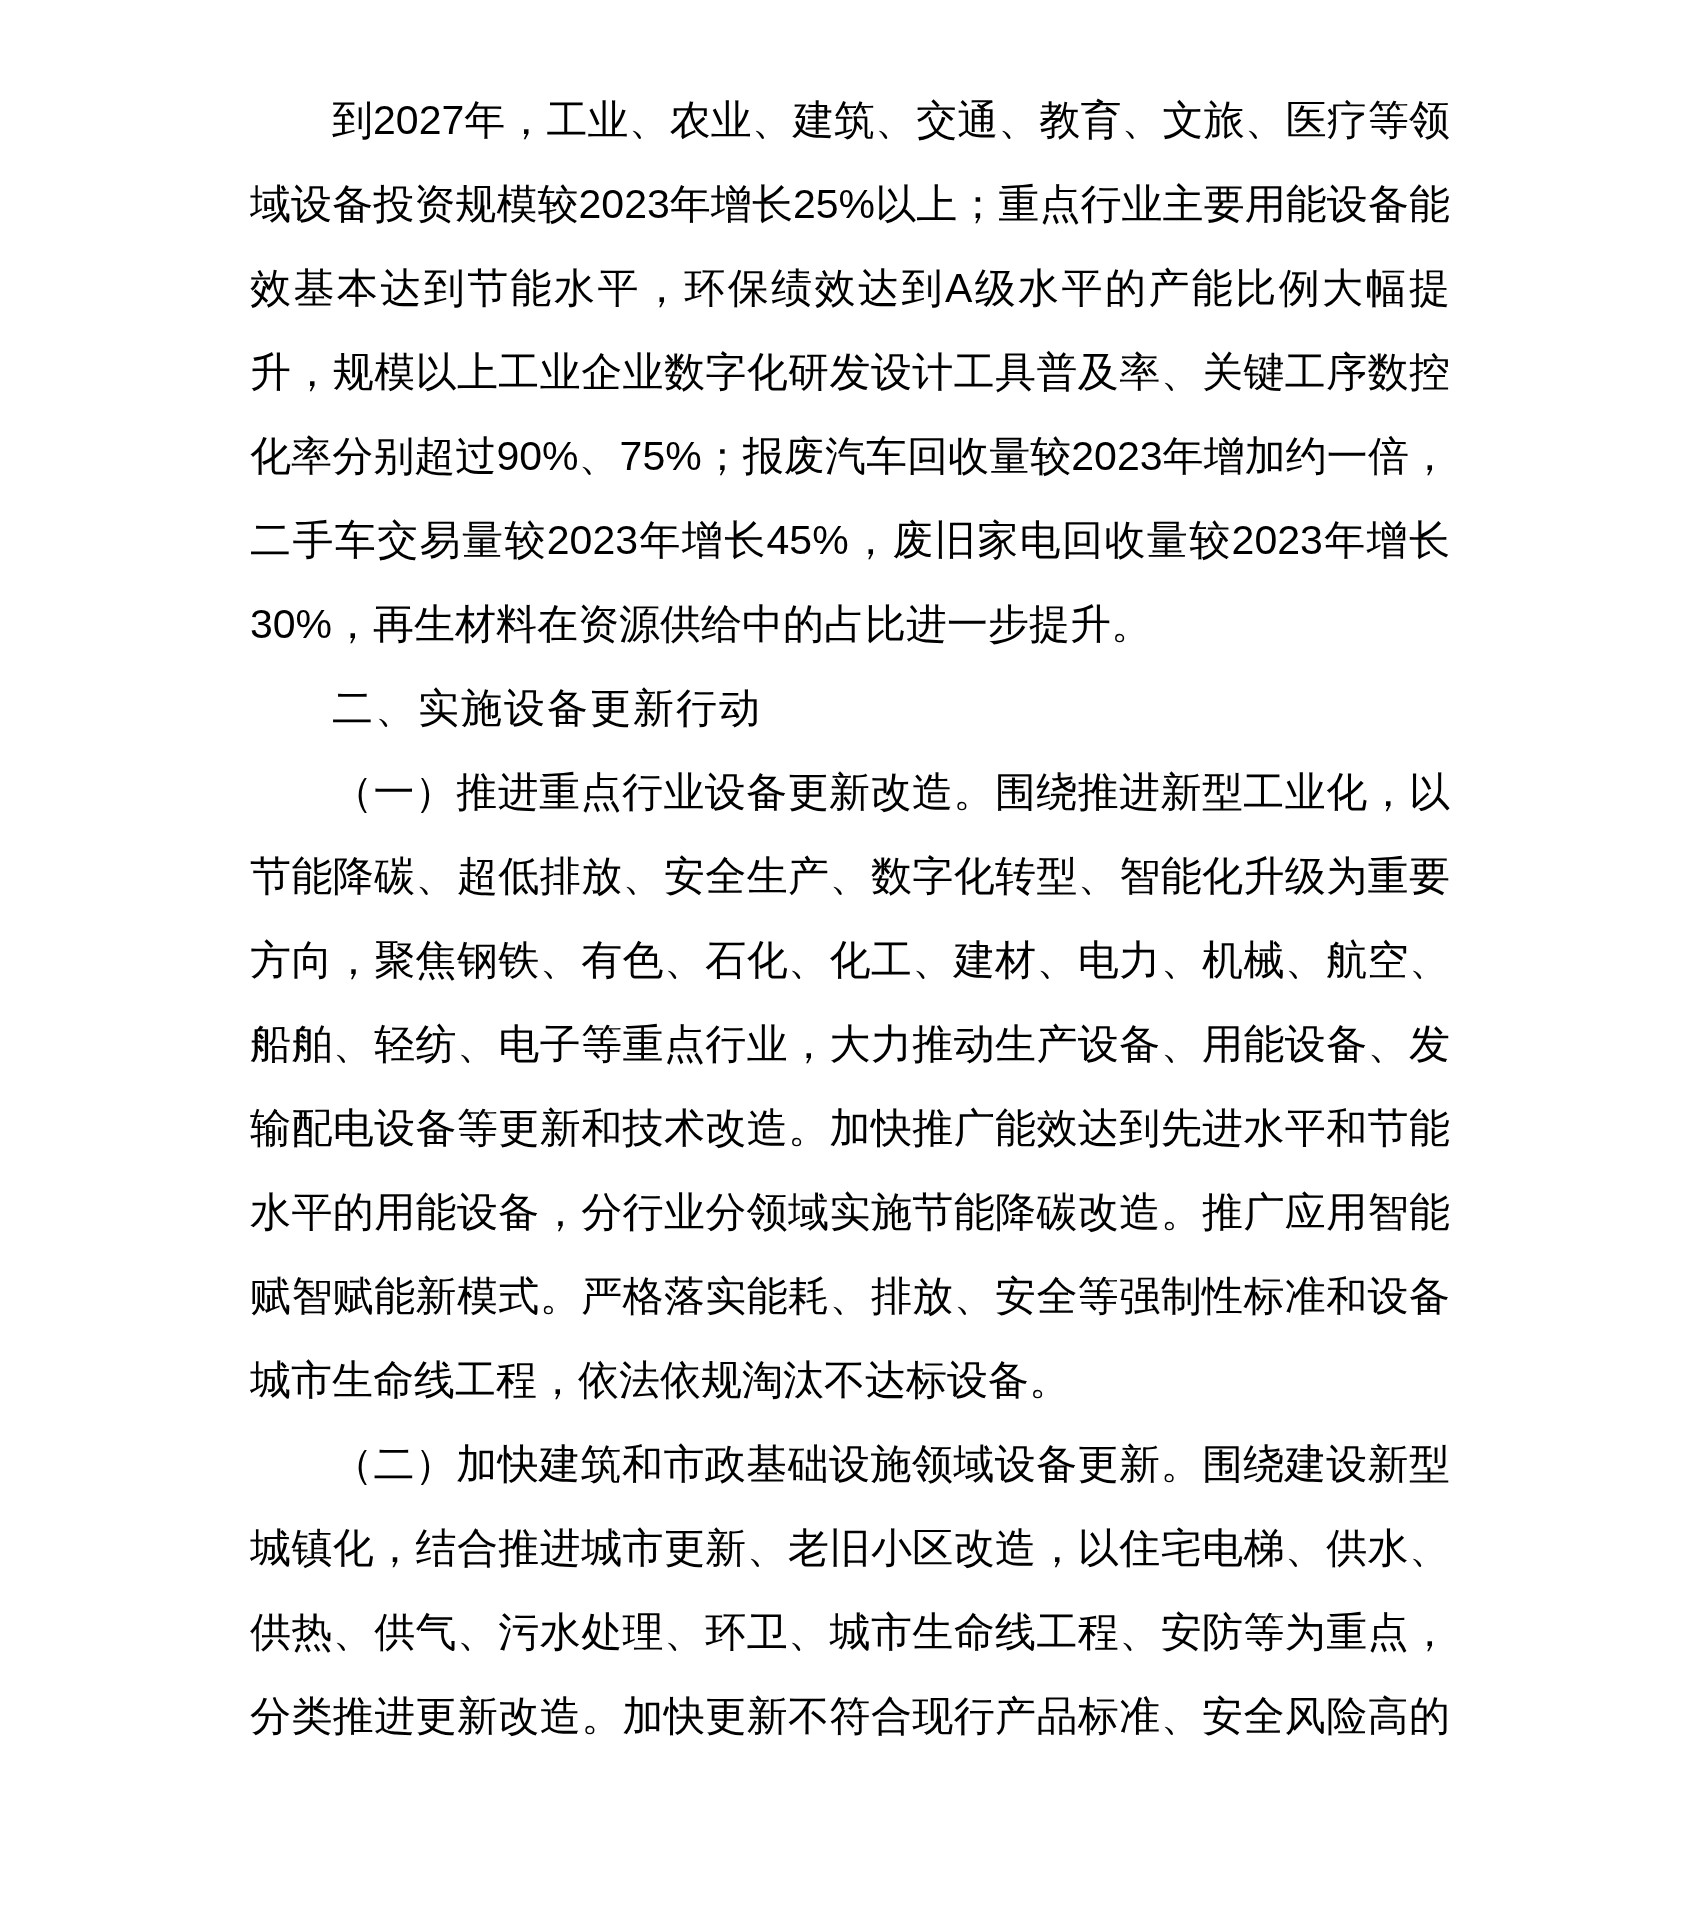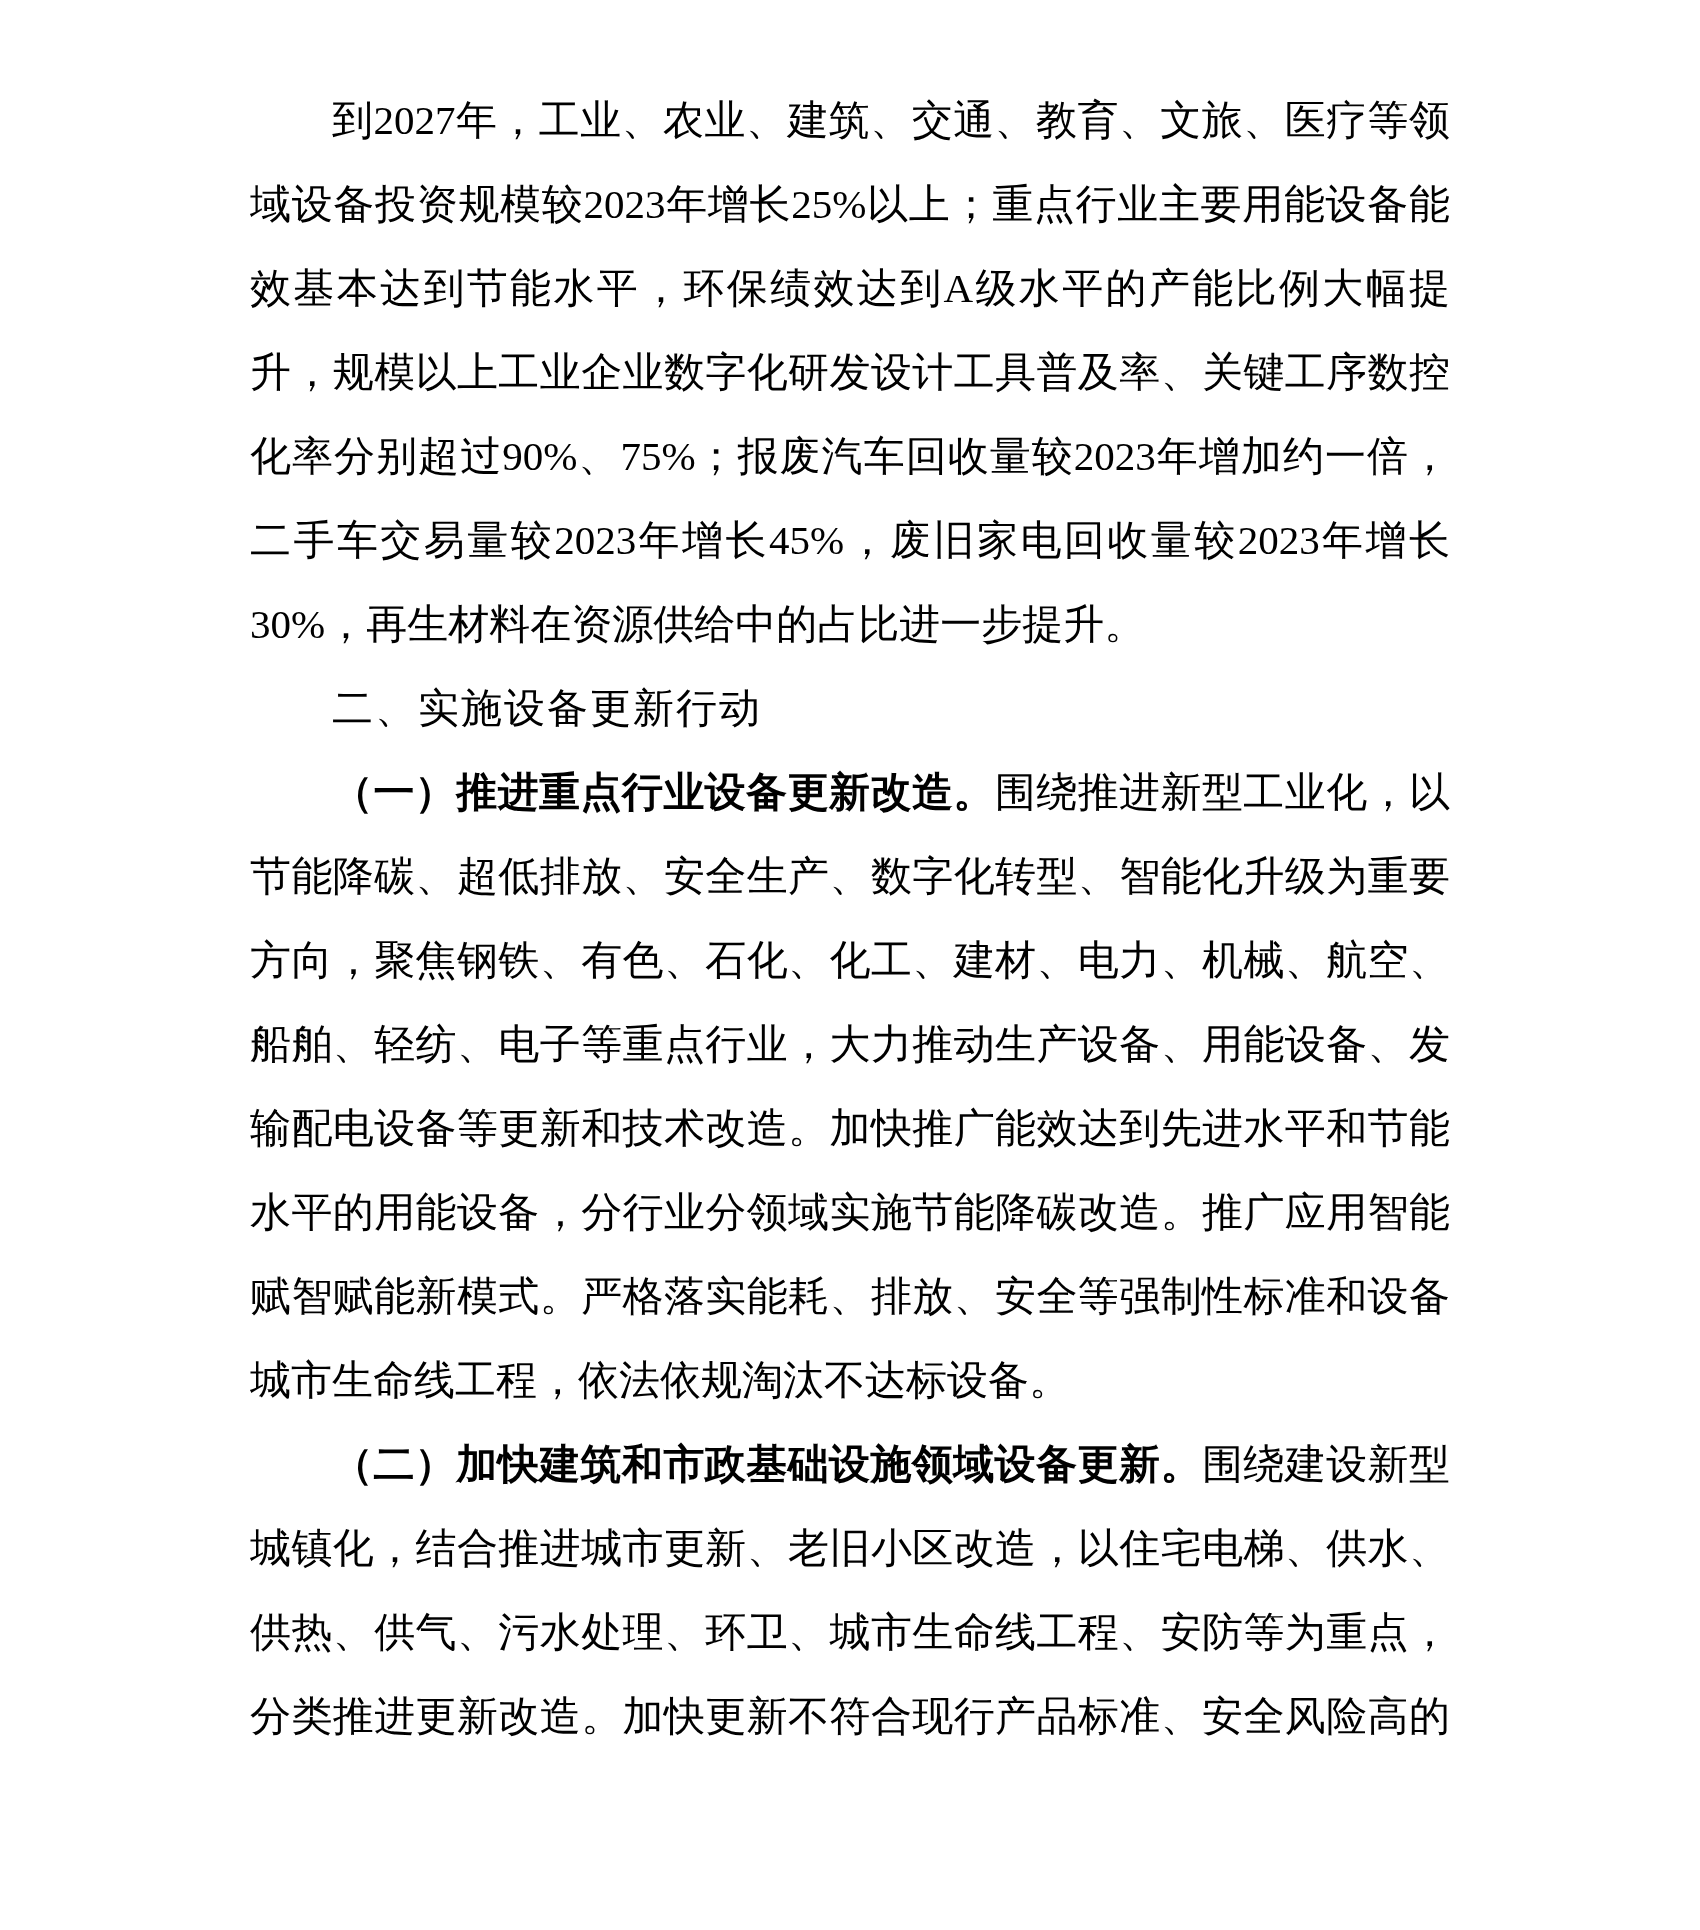--- a/index.html
+++ b/index.html
@@ -31,26 +31,26 @@
     width: 100%;
   }
   .line.indent {
     padding-left: 82px;
   }
   .line.line-end {
     text-align: right;
     text-align-last: left;
   }
   .seg-fs {
-    font-family: Liberation Serif, serif;
+    font-family: Liberation Sans, sans-serif;
     font-weight: 400;
   }
   .seg-kai {
     font-family: "Liberation Serif", "DejaVu Serif", serif;
-    font-weight: 700;
+    font-weight: 400;
   }
   .seg-hei {
     font-family: "Liberation Sans", "DejaVu Sans", sans-serif;
     font-weight: 400;
     letter-spacing: 2px;
   }
 </style>
 </head>
 <body>
 

